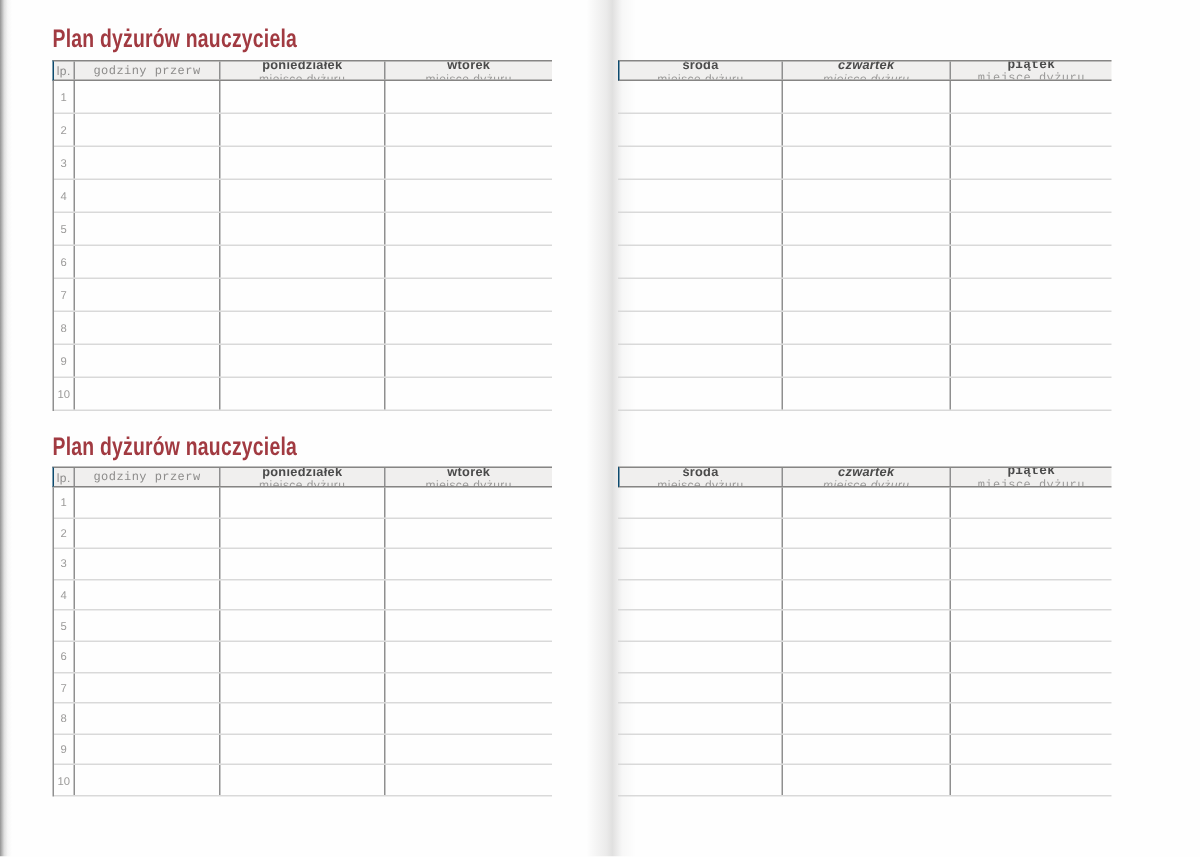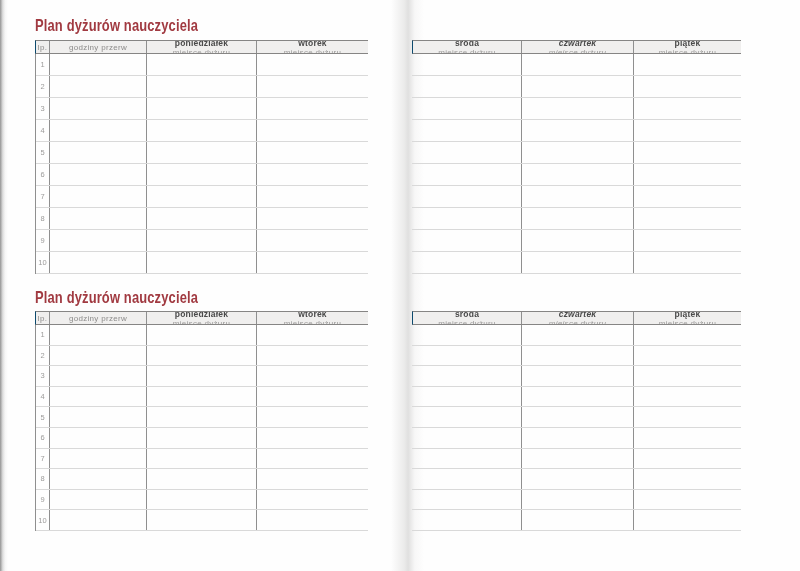--- a/index.html
+++ b/index.html
@@ -38,26 +38,26 @@
     border-top:1.5px solid #868584;
     border-bottom:1.5px solid #868584;
     border-left:1px solid #0c4a6e;
   }
   .th{box-sizing:border-box;display:flex;flex-direction:column;justify-content:center;align-items:center;overflow:hidden;}
   .th.vline{border-right:1px solid #8f8f8f;}
   .th .day{font-size:8.5px;line-height:10px;font-weight:700;color:#4a4a4a;letter-spacing:.2px;}
   .th .sub{font-size:8px;line-height:9px;color:#9b9a99;letter-spacing:.3px;text-align:right;}
   .th .lbl{font-size:8px;color:#8c8b8a;letter-spacing:.3px;}
   .th-lp{width:14px;}
-  .th-hours{width:97px;}
+  .th-hours{width:97px;font-family:Liberation Mono, monospace;}
   .t-left .th-d1{width:110px;}
   .t-left .th-d2{width:111px;}
   .t-right .th-d1{width:109px;}
   .t-right .th-d2{width:112px;font-style:italic;}
-  .t-right .th-d3{width:107px;}
+  .t-right .th-d3{width:107px;font-family:Liberation Mono, monospace;}
   .tbody{box-sizing:border-box;}
   .t-left .tbody{border-left:1px solid #8f8f8f;}
   .tr{display:flex;box-sizing:border-box;border-bottom:1px solid #d9d9d9;}
   .rh-top .tr{height:22px;}
   .rh-bottom .tr{height:20.6px;}
   .td{box-sizing:border-box;}
   .td.vline{border-right:1px solid #8f8f8f;}
   .td-lp{width:14px;display:flex;align-items:center;justify-content:center;
          font-size:7.5px;color:#9c9b9a;}
   .td-hours{width:97px;}

